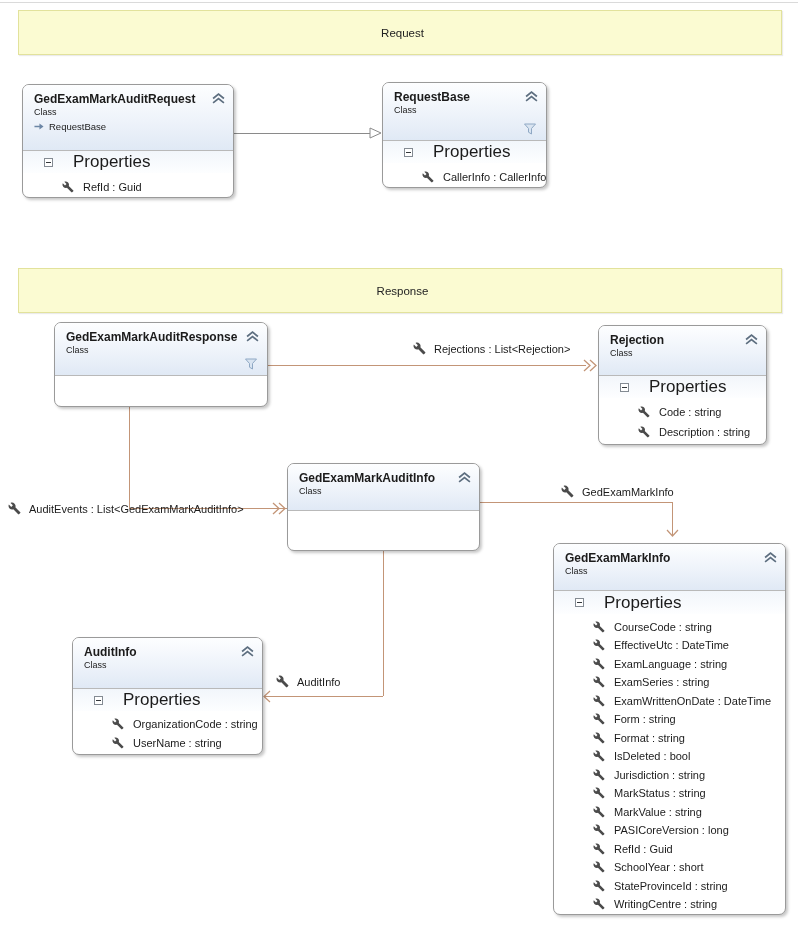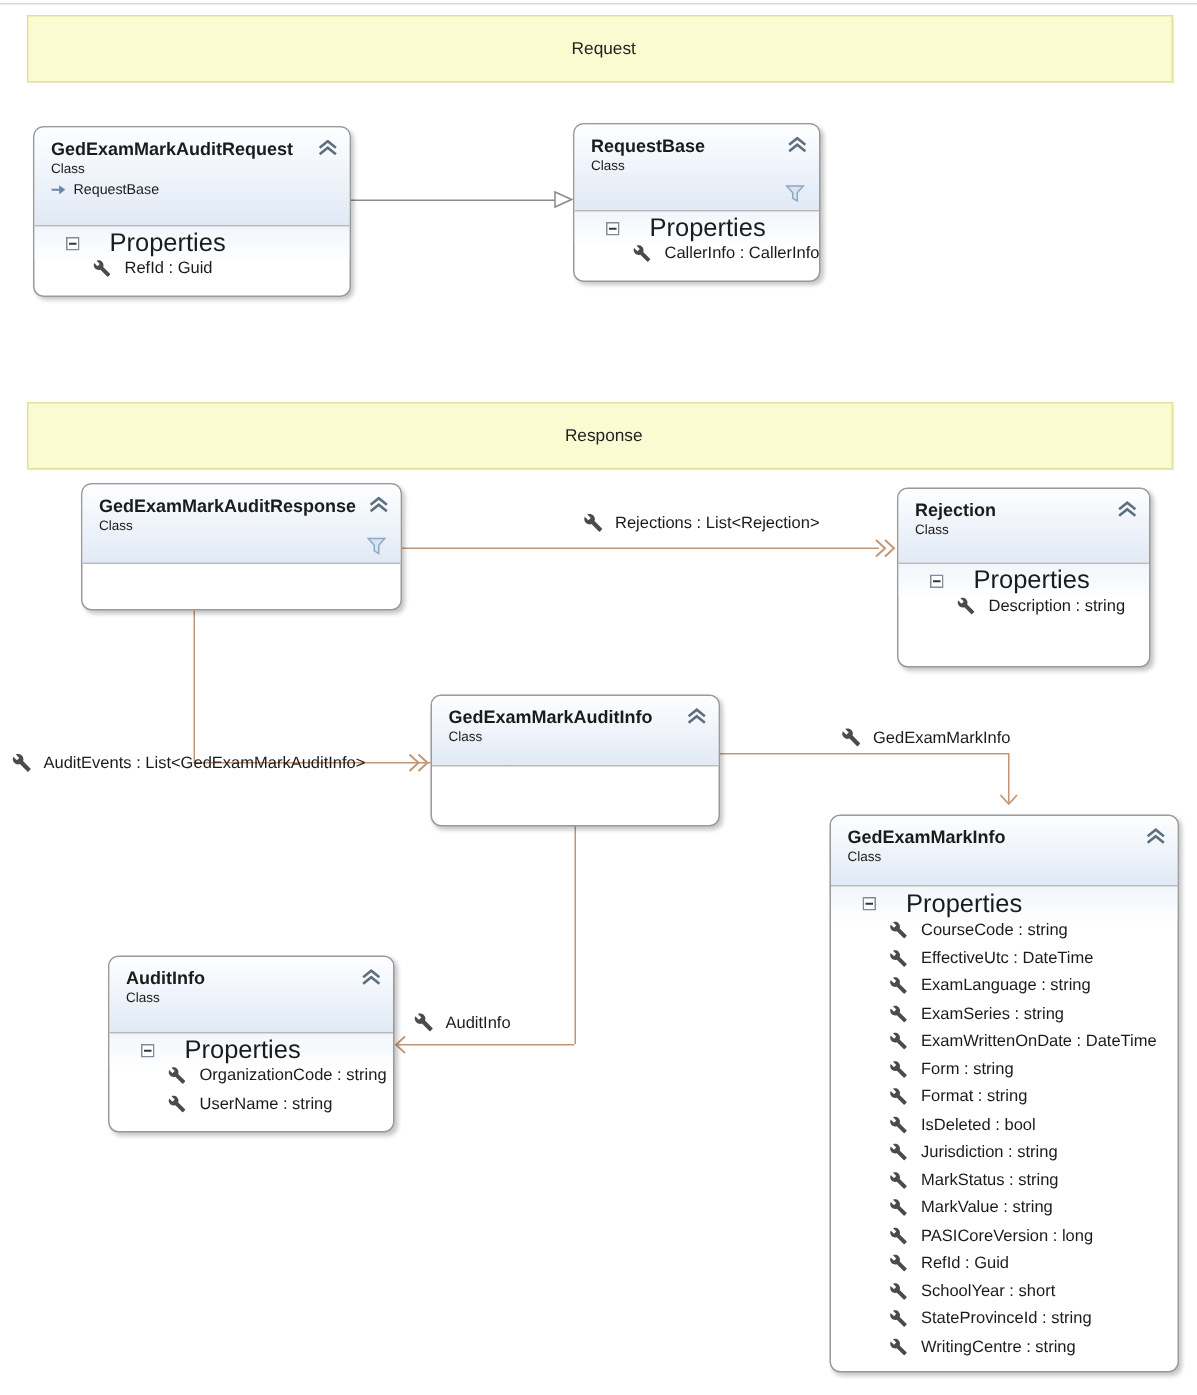--- a/index.html
+++ b/index.html
@@ -21,21 +21,21 @@
          background:linear-gradient(180deg,#fdfeff 0%,#eef3fa 55%,#e0e9f5 100%);
          border-bottom:1px solid #b9b9b9; }
   .cls-name { font-size:12px; font-weight:bold; padding:7px 26px 0 11px; white-space:nowrap; }
   .cls-stereo { font-size:9px; padding:1px 0 0 11px; }
   .base-row { display:flex; align-items:center; gap:5px; padding:4px 0 0 11px; font-size:9.5px; }
   .collapse-ic { position:absolute; right:8px; top:8px; width:13px; height:11px; }
   .filter-ic { position:absolute; right:9px; bottom:5px; width:14px; height:12px; }
 
   .props-row { display:flex; align-items:center; gap:20px; padding-left:21px; font-size:17px;
                background:linear-gradient(180deg,#f2f6fb 0%,#fdfeff 100%); }
-  .member-row { display:flex; align-items:flex-start; gap:9px; padding-left:39px; font-size:11px; white-space:nowrap; }
+  .member-row { display:flex; align-items:flex-end; gap:9px; padding-left:39px; font-size:11px; white-space:nowrap; }
   .h22 { height:22px; } .h23 { height:23px; }
   .row-md { height:20px; } .row-sm { height:18.5px; } .row-ai { height:19px; }
 
   .expander-ic { width:9px; height:9px; flex:0 0 9px; }
   .wrench-ic { width:12px; height:12px; flex:0 0 12px; }
 
   
   .hline { position:absolute; height:1px; background:#c39577; }
   .vline { position:absolute; width:1px; background:#c39577; }
   .hline.inherit { background:#8a8a8a; }
@@ -96,21 +96,21 @@
 
   <div class="hline inherit" style="left:234px; top:133px; width:136px;"></div>
   <svg class="arrow" style="left:369px; top:127px; width:13px; height:12px;">
       <use href="#sym-tri-hollow"></use>
     </svg>
 
   <div class="hline" style="left:236px; top:365px; width:350px;"></div>
   <svg class="arrow" style="left:583px; top:359px; width:15px; height:13px;">
       <use href="#sym-chev2-right"></use>
     </svg>
-  <div class="assoc-label" style="left:389px; top:342px;">
+  <div class="assoc-label" style="left:413px; top:342px;">
     <svg class="wrench-ic">
         <use href="#sym-wrench"></use>
       </svg>
     <span>Rejections : List&lt;Rejection&gt;</span>
   </div>
 
   <div class="vline" style="left:129px; top:407px; height:101px;"></div>
   <div class="hline" style="left:129px; top:508px; width:158px;"></div>
   <svg class="arrow" style="left:272px; top:502px; width:15px; height:13px;">
       <use href="#sym-chev2-right"></use>
@@ -224,20 +224,26 @@
     <div class="props-row h22">
       <svg class="expander-ic">
           <use href="#sym-expander"></use>
         </svg>
       <span>Properties</span>
     </div>
     <div class="member-row row-md">
       <svg class="wrench-ic">
           <use href="#sym-wrench"></use>
         </svg>
+      <span>Code : string</span>
+    </div>
+    <div class="member-row row-md">
+      <svg class="wrench-ic">
+          <use href="#sym-wrench"></use>
+        </svg>
       <span>Description : string</span>
     </div>
   </div>
 
   <div class="cls" style="left:287px; top:463px; width:193px; height:88px;">
     <div class="cls-header" style="height:47px;">
       <div class="cls-name">GedExamMarkAuditInfo</div>
       <div class="cls-stereo">Class</div>
       <svg class="collapse-ic">
           <use href="#sym-collapse"></use>

